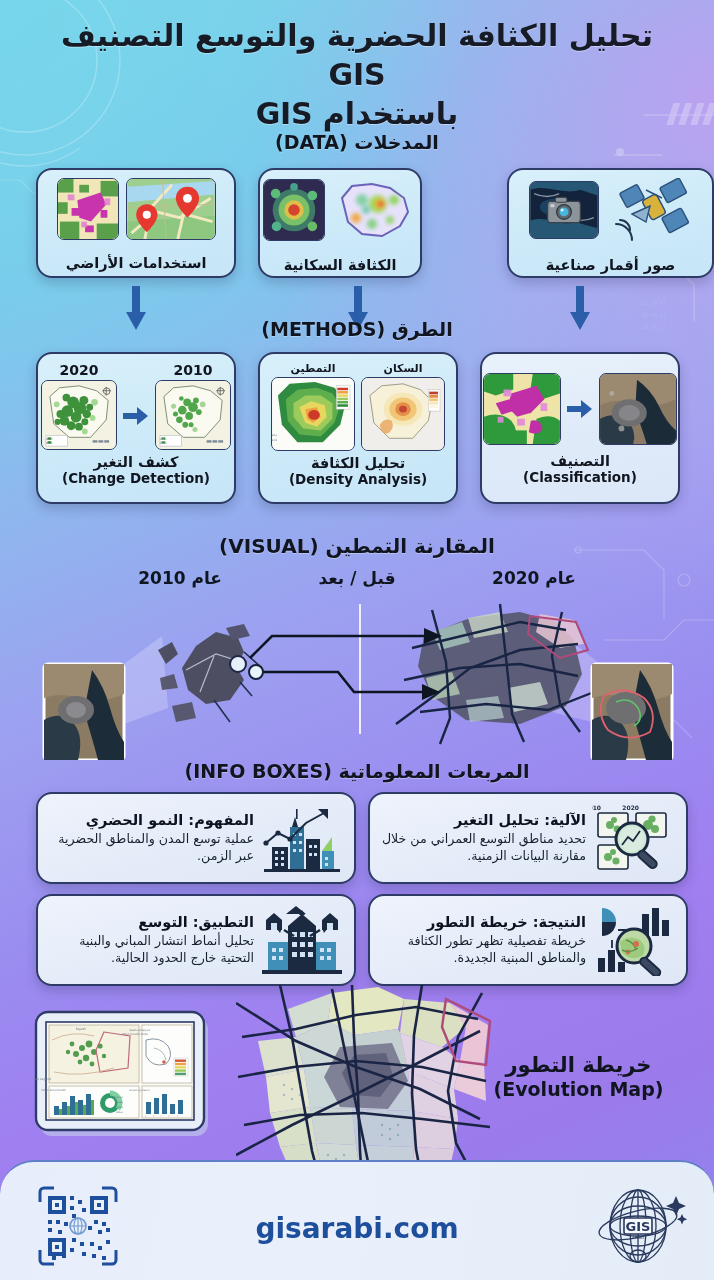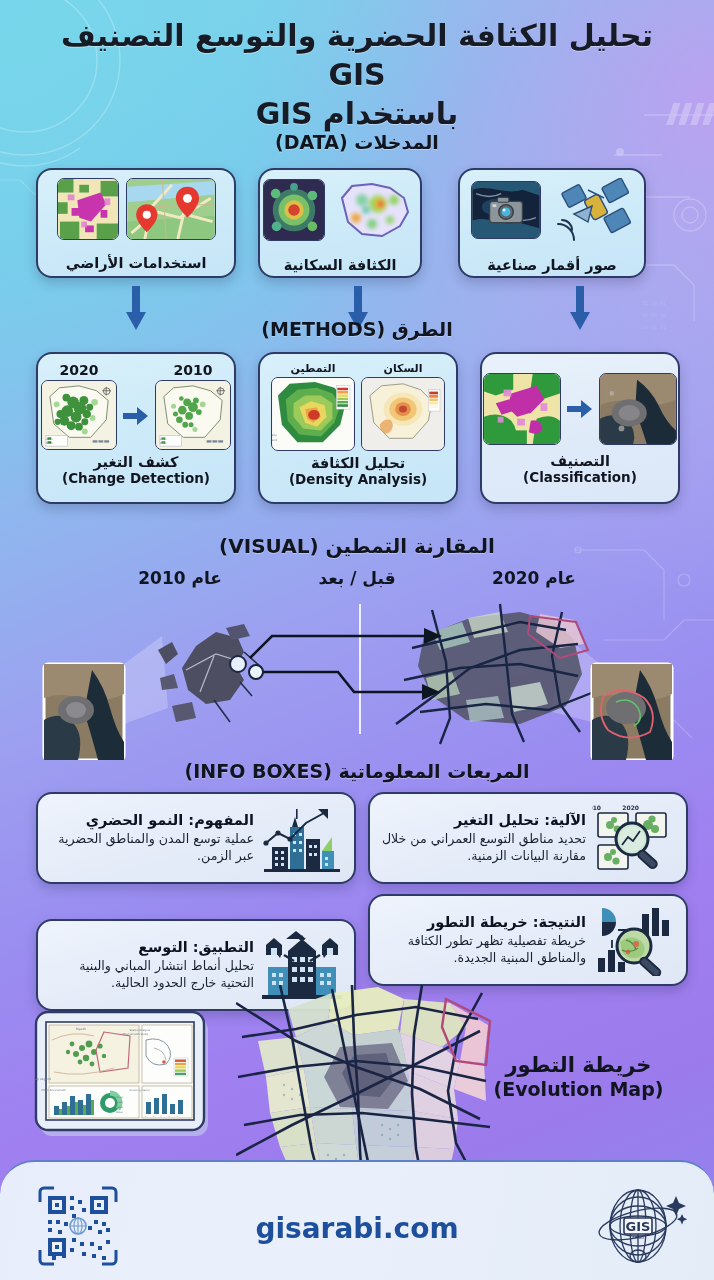--- a/index.html
+++ b/index.html
@@ -233,21 +233,21 @@
           <circle cx="50" cy="16" r="5" fill="#5fc27e"></circle>
           <circle cx="13" cy="48" r="5" fill="#55b88f"></circle>
           <circle cx="50" cy="48" r="5" fill="#6cc46a"></circle>
           <circle cx="31" cy="7" r="4" fill="#4aa98f"></circle>
         </g>
       </svg>
     </div>
     <div class="card-label">الكثافة السكانية</div>
   </div>
 
-  <div class="card cyan" style="left:458px; top:168px; width:188px; height:110px;">
+  <div class="card cyan" style="left:507px; top:168px; width:207px; height:110px;">
     <div class="thumbs">
       <svg width="86" height="64" viewBox="0 0 86 64">
         <g stroke="#2b4f7a" stroke-width="1.4">
           <rect x="40" y="18" width="16" height="22" rx="3" fill="#d9b23c" transform="rotate(-28 48 29)"></rect>
           <rect x="56" y="4" width="22" height="17" rx="2" fill="#4f86b8" transform="rotate(-28 67 12)"></rect>
           <rect x="58" y="34" width="22" height="17" rx="2" fill="#4f86b8" transform="rotate(-28 69 42)"></rect>
           <rect x="16" y="10" width="20" height="16" rx="2" fill="#4f86b8" transform="rotate(-28 26 18)"></rect>
           <path d="M26 36 L44 28 L40 44 Z" fill="#8fb2cf"></path>
           <line x1="40" y1="12" x2="56" y2="20"></line>
         </g>
@@ -667,21 +667,21 @@
           <rect x="50" y="48" width="22" height="8" rx="4" fill="#3b4a60" stroke="#1b2a40" stroke-width="2" transform="rotate(42 50 48)"></rect>
         </g>
       </svg>
     </div>
     <div class="info-txt">
       <div class="info-title">الآلية: تحليل التغير</div>
       <div class="info-desc">تحديد مناطق التوسع العمراني من خلال مقارنة البيانات الزمنية.</div>
     </div>
   </div>
 
-  <div class="info" style="left:36px; top:894px;margin-top:25px;">
+  <div class="info" style="left:36px; top:894px;">
     <div class="info-ico">
       <svg width="84" height="72" viewBox="0 0 84 72">
         <g fill="#1b2a40">
           <rect x="28" y="22" width="28" height="44"></rect>
           <path d="M28 22 L42 10 L56 22Z"></path>
         </g>
         <g fill="#3f8fb8">
             <rect x="8" y="38" width="20" height="28"></rect>
             <rect x="56" y="38" width="20" height="28"></rect>
           </g>

